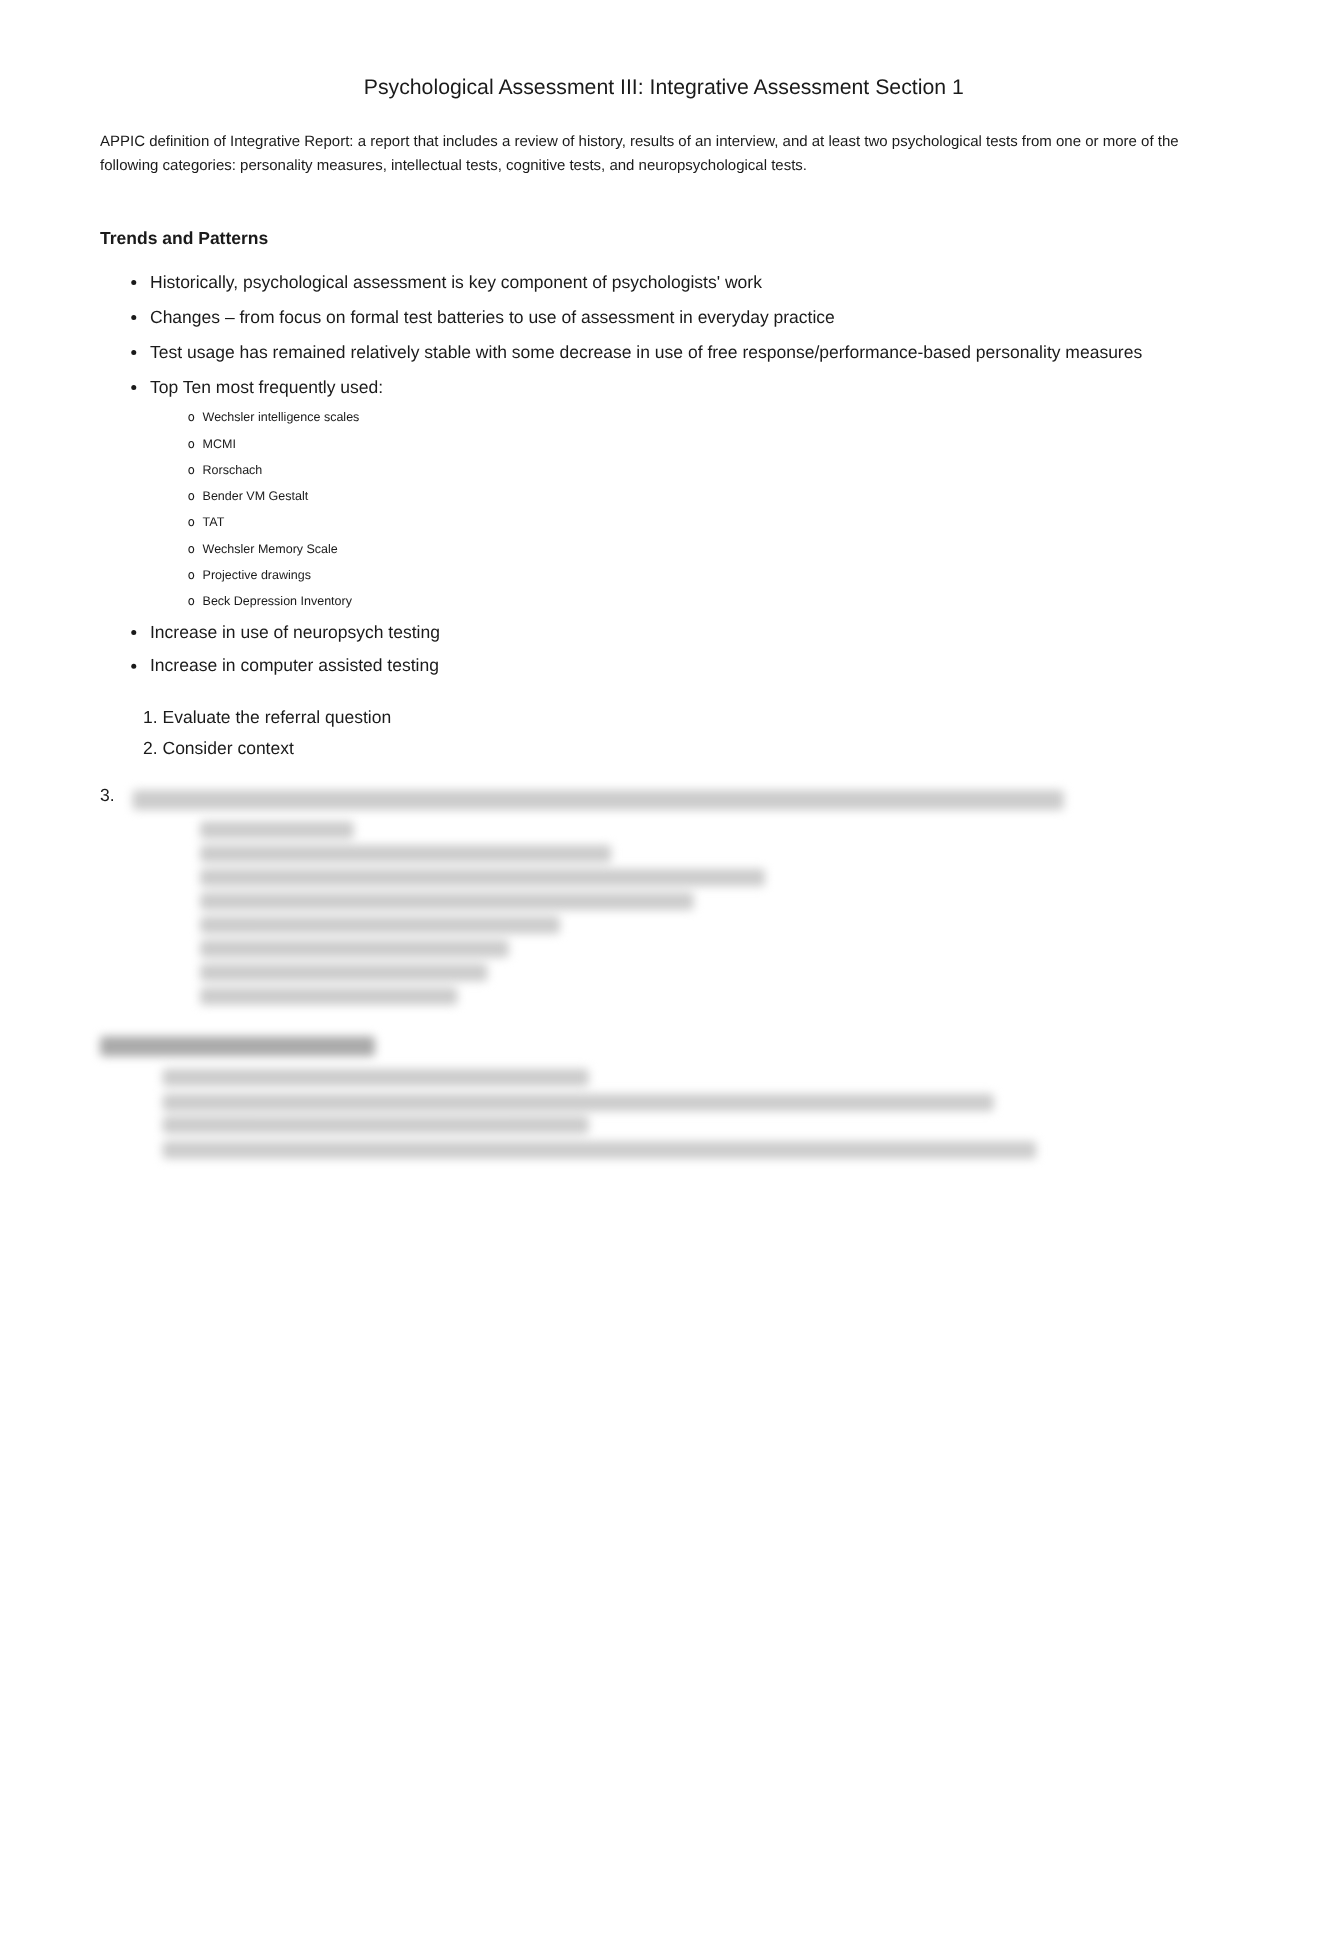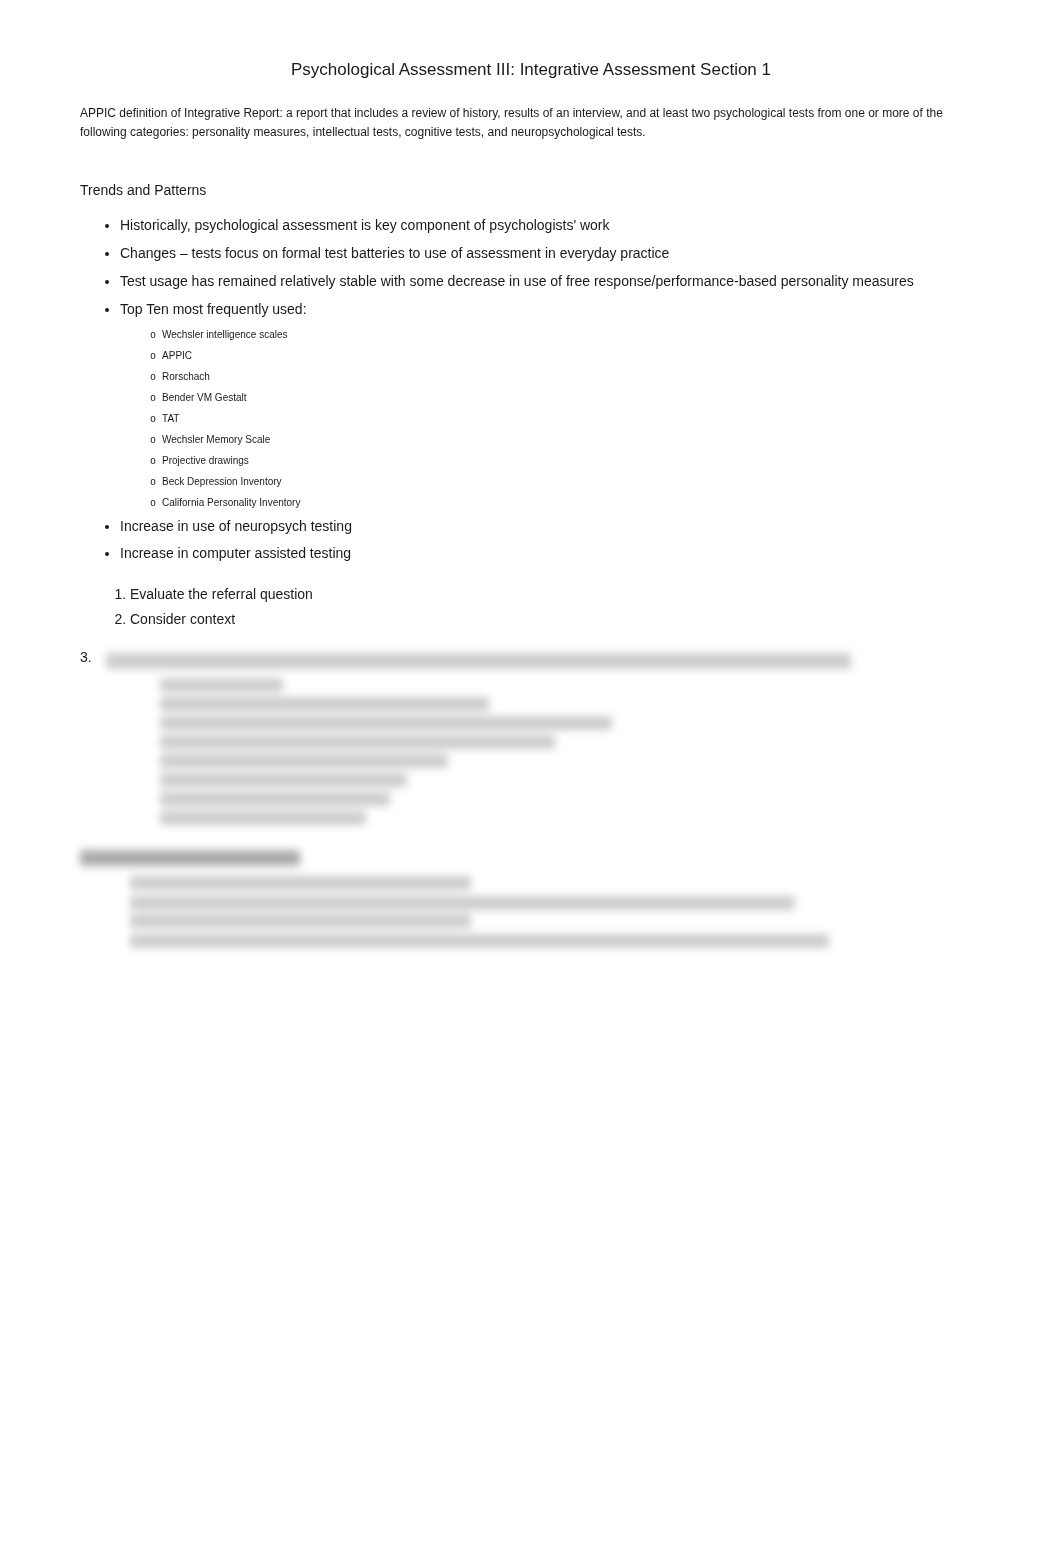--- a/index.html
+++ b/index.html
@@ -26,21 +26,21 @@
     }
 
     .intro-paragraph {
       font-size: 12px;
       line-height: 1.6;
       margin-bottom: 40px;
     }
 
     .section-heading {
       font-size: 14px;
-      font-weight: normal;
+      font-weight: bold;
       margin-bottom: 16px;
       margin-top: 32px;
     }
 
     .bullet-list {
       list-style: disc;
       padding-left: 40px;
       margin-bottom: 7px;
     }
 
@@ -141,34 +141,33 @@
 <div>
 
   <h1 class="page-title">Psychological Assessment III: Integrative Assessment Section 1</h1>
 
   <p class="intro-paragraph">APPIC definition of Integrative Report: a report that includes a review of history, results of an interview, and at least two psychological tests from one or more of the following categories: personality measures, intellectual tests, cognitive tests, and neuropsychological tests.</p>
 
   <div class="section-heading">Trends and Patterns</div>
 
   <ul class="bullet-list">
     <li>Historically, psychological assessment is key component of psychologists' work</li>
-    <li>Changes – tests focus on formal test batteries to use of assessment in everyday practice</li>
+    <li>Changes – from focus on formal test batteries to use of assessment in everyday practice</li>
     <li>Test usage has remained relatively stable with some decrease in use of free response/performance-based personality measures</li>
     <li>
       <span>Top Ten most frequently used:</span>
       <ul class="sub-list">
         <li>Wechsler intelligence scales</li>
-        <li>APPIC</li>
+        <li>MCMI</li>
         <li>Rorschach</li>
         <li>Bender VM Gestalt</li>
         <li>TAT</li>
         <li>Wechsler Memory Scale</li>
         <li>Projective drawings</li>
         <li>Beck Depression Inventory</li>
-        <li>California Personality Inventory</li>
       </ul>
     </li>
     <li>Increase in use of neuropsych testing</li>
     <li>Increase in computer assisted testing</li>
   </ul>
 
   <div class="overview-section">
 
     <ol class="numbered-list">
       <li>Evaluate the referral question</li>

